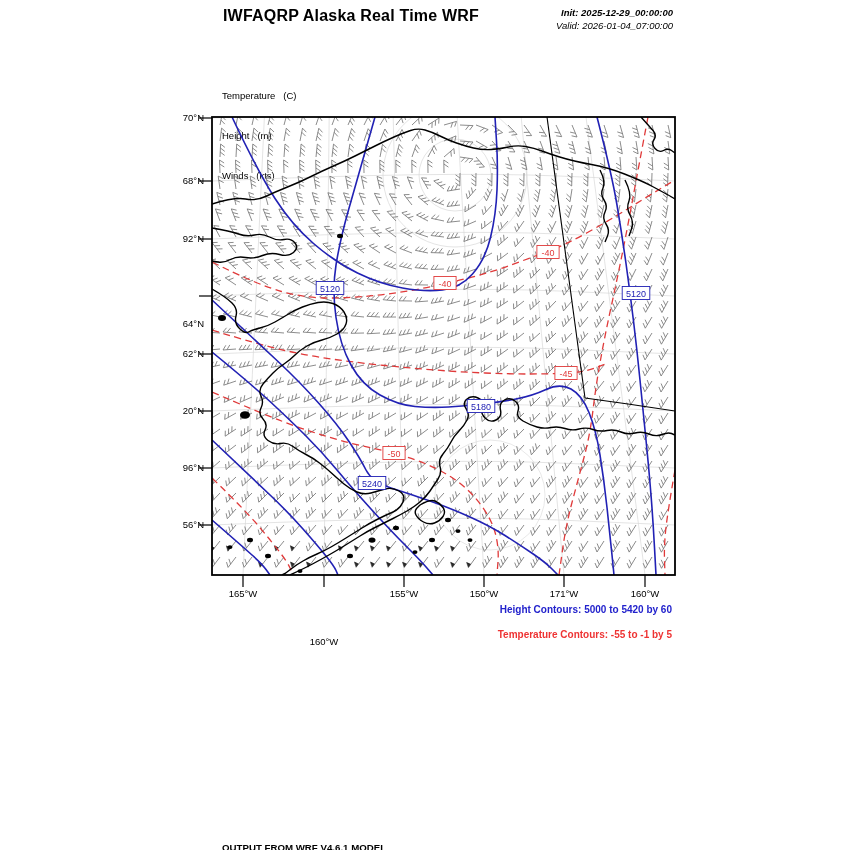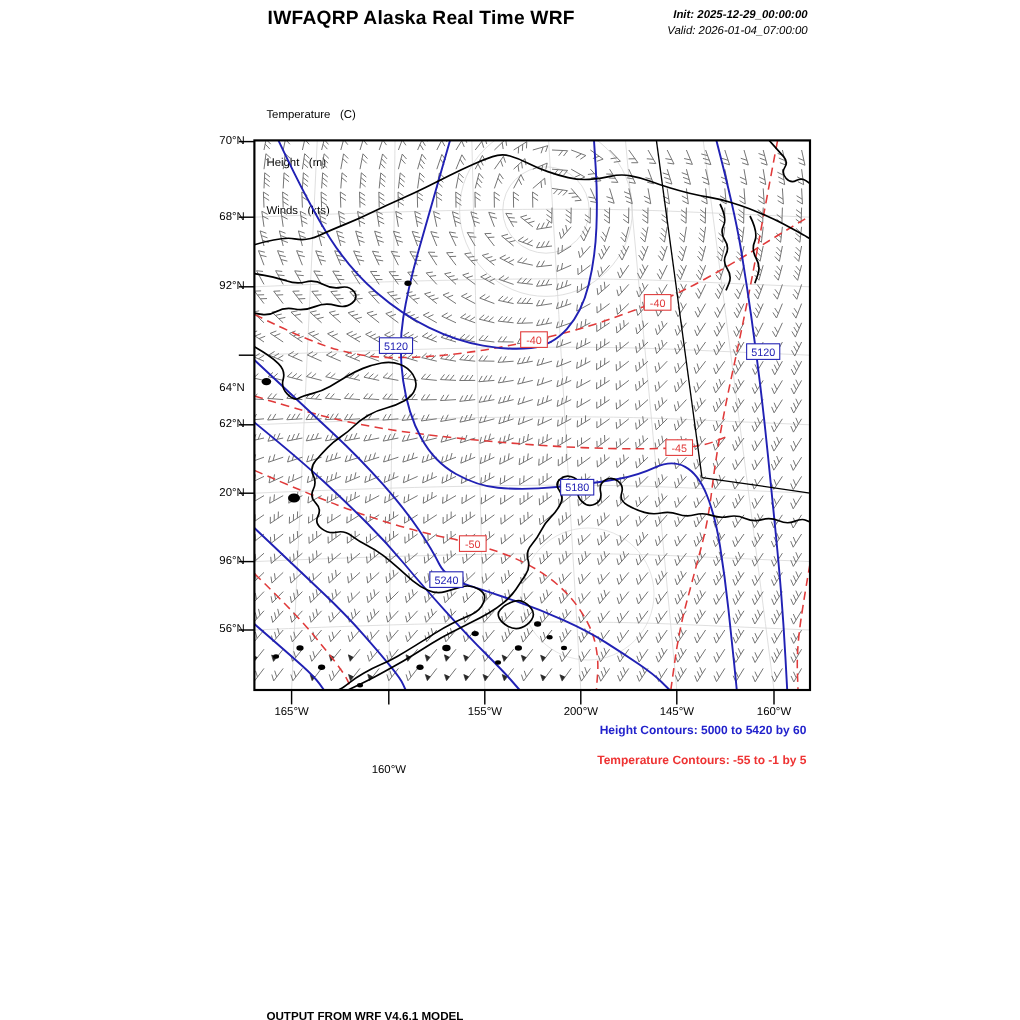--- a/index.html
+++ b/index.html
@@ -172,16 +172,16 @@
     <div class="abs latlbl" style="left: 150px; top: 175px;">68°N</div>
     <div class="abs latlbl" style="left: 150px; top: 233px;">92°N</div>
     <div class="abs latlbl" style="left: 150px; top: 290px; margin-top: 28px;">64°N</div>
     <div class="abs latlbl" style="left: 150px; top: 348px;">62°N</div>
     <div class="abs latlbl" style="left: 150px; top: 405px;">20°N</div>
     <div class="abs latlbl" style="left: 150px; top: 462px;">96°N</div>
     <div class="abs latlbl" style="left: 150px; top: 519px;">56°N</div>
     <div class="abs lonlbl" style="left: 219px; top: 588px;">165°W</div>
     <div class="abs lonlbl" style="left: 300px; top: 588px; margin-top: 48px;">160°W</div>
     <div class="abs lonlbl" style="left: 380px; top: 588px;">155°W</div>
-    <div class="abs lonlbl" style="left: 460px; top: 588px;">200°W</div>
-    <div class="abs lonlbl" style="left: 540px; top: 588px;">145°W</div>
+    <div class="abs lonlbl" style="left: 460px; top: 588px;">150°W</div>
+    <div class="abs lonlbl" style="left: 540px; top: 588px;">171°W</div>
     <div class="abs lonlbl" style="left: 621px; top: 588px;">160°W</div>
   </div>
 
 </body></html>

